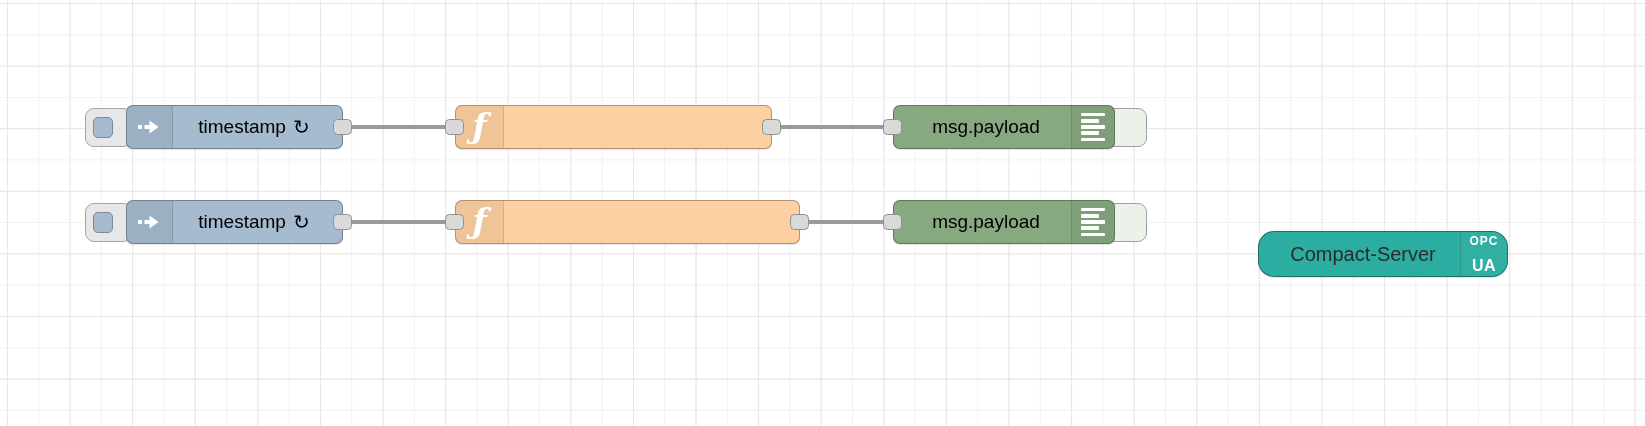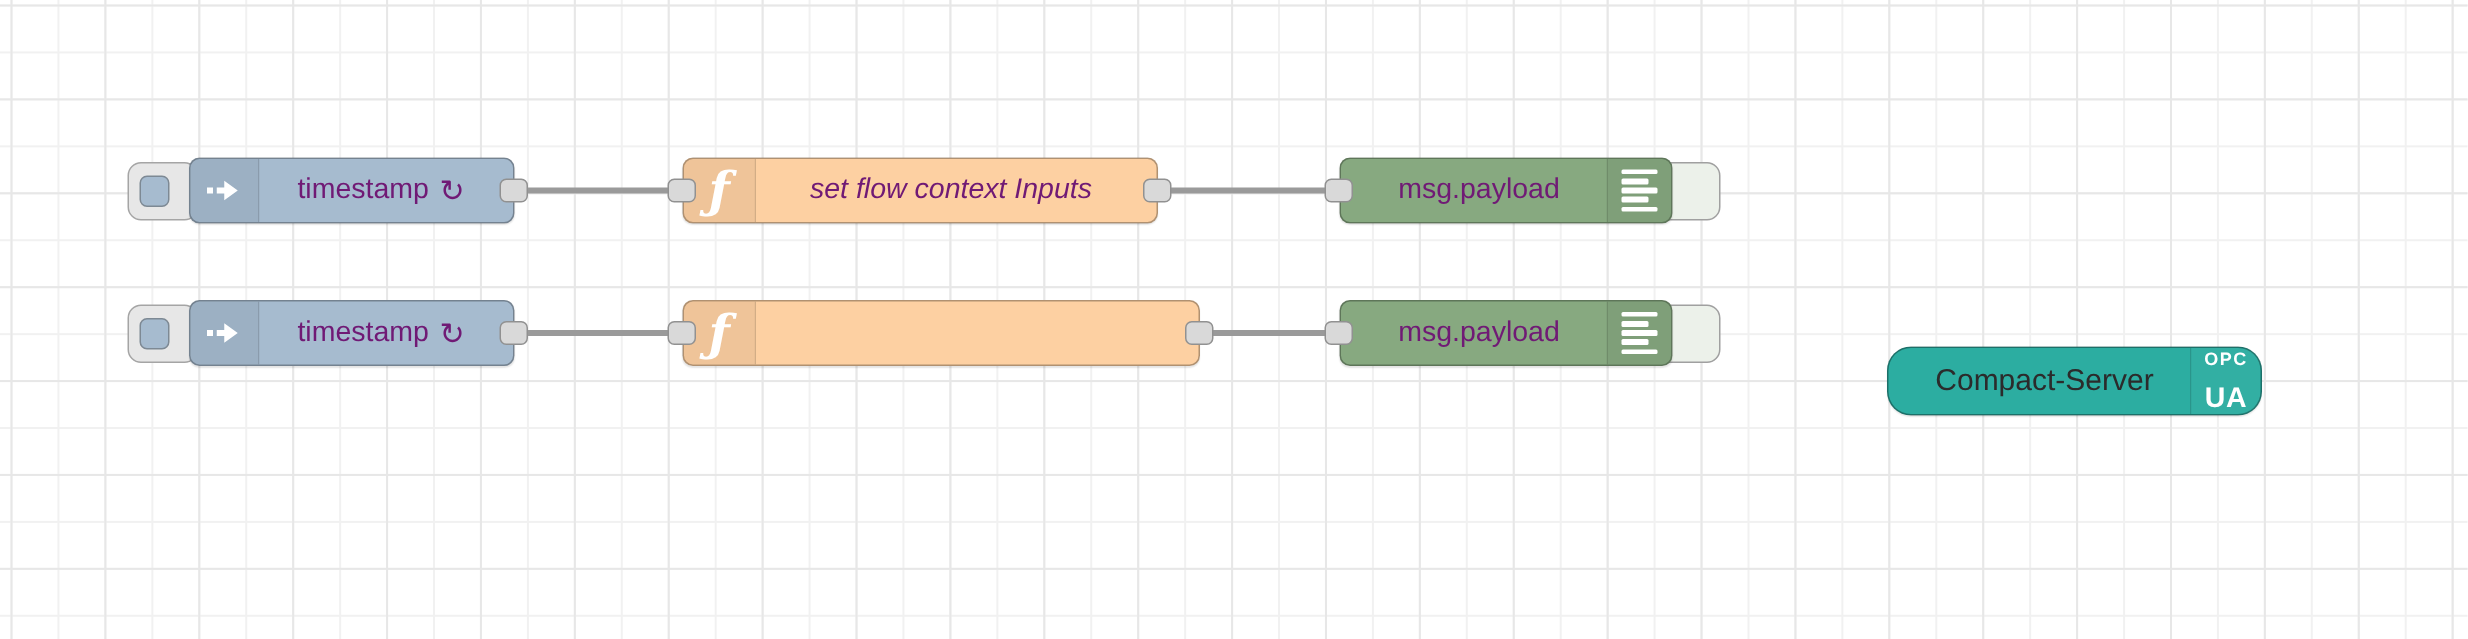--- a/index.html
+++ b/index.html
@@ -27,21 +27,21 @@
   .server-body{background:#2cada1;height:46px;border-radius:16px;border:1.5px solid rgba(0,0,0,0.35);}
   .icon-region{
     position:absolute;top:0;bottom:0;display:flex;align-items:center;justify-content:center;
     background:rgba(0,0,0,0.055);
   }
   .icon-left{left:0;width:45px;border-right:1px solid rgba(0,0,0,0.12);border-radius:5.5px 0 0 5.5px;}
   .icon-right{right:0;width:42px;border-left:1px solid rgba(0,0,0,0.12);border-radius:0 5.5px 5.5px 0;}
   .badge-right{right:0;width:46px;border-left:1px solid rgba(0,0,0,0.15);border-radius:0 6.5px 6.5px 0;background:rgba(255,255,255,0.03);}
   .node-label{
     position:absolute;top:0;bottom:0;display:flex;align-items:center;justify-content:center;
-    font-size:19px;color:#701a75;white-space:nowrap;
+    font-size:19px;color:#000000;white-space:nowrap;
   }
   .lbl-after-icon{left:45px;right:6px;}
   .fn-label{left:47px;right:6px;font-style:italic;}
   .lbl-before-icon{left:6px;right:42px;}
   .server-label{left:6px;right:46px;font-size:20px;color:#2b2b2b;}
   .repeat-glyph{margin-left:7px;font-size:20px;}
   .port{
     position:absolute;width:19px;height:16px;box-sizing:border-box;
     background:#d9d9d9;border:1.5px solid #919191;border-radius:4.5px;z-index:5;
   }
@@ -60,21 +60,21 @@
   }
   .fn-glyph{
     font-family:"DejaVu Serif", serif;font-style:italic;font-weight:bold;
     font-size:33px;color:#ffffff;line-height:1;margin-top:-2px;
   }
   .debug-lines{display:flex;flex-direction:column;align-items:flex-start;gap:2.5px;width:24px;}
   .debug-lines i{display:block;height:3.8px;background:#ffffff;border-radius:1px;}
   .dl-a{width:24px;}.dl-b{width:18px;}
   .opcua{display:flex;flex-direction:column;align-items:center;justify-content:center;color:#fff;line-height:1;}
   .opcua .l1{font-size:12px;font-weight:bold;letter-spacing:1px;}
-  .opcua .l2{font-size:19px;font-weight:bold;letter-spacing:0.5px;margin-top:11px;}
+  .opcua .l2{font-size:16px;font-weight:bold;letter-spacing:0.5px;margin-top:11px;}
 </style>
 </head>
 <body>
 
 <div class="canvas">
 
   <div class="wire" style="left:343px;top:125px;width:112px;"></div>
   <div class="wire" style="left:772px;top:125px;width:121px;"></div>
 
   <div class="tab-btn" style="left:85px;top:108px;">
@@ -91,21 +91,20 @@
       <span>timestamp</span>
       <span class="repeat-glyph">↻</span>
     </div>
   </div>
   <div class="port" style="left:333px;top:119px;"></div>
 
   <div class="node-body function-body" style="left:455px;top:105px;width:317px;">
     <div class="icon-region icon-left" style="width:47px;">
       <span class="fn-glyph">ƒ</span>
     </div>
-    <div class="node-label fn-label">set flow context Inputs</div>
   </div>
   <div class="port" style="left:445px;top:119px;"></div>
   <div class="port" style="left:762px;top:119px;"></div>
 
   <div class="toggle-btn" style="left:1105px;top:108px;"></div>
   <div class="node-body debug-body" style="left:893px;top:105px;width:222px;">
     <div class="node-label lbl-before-icon">msg.payload</div>
     <div class="icon-region icon-right">
       <div class="debug-lines">
         <i class="dl-a"></i>

